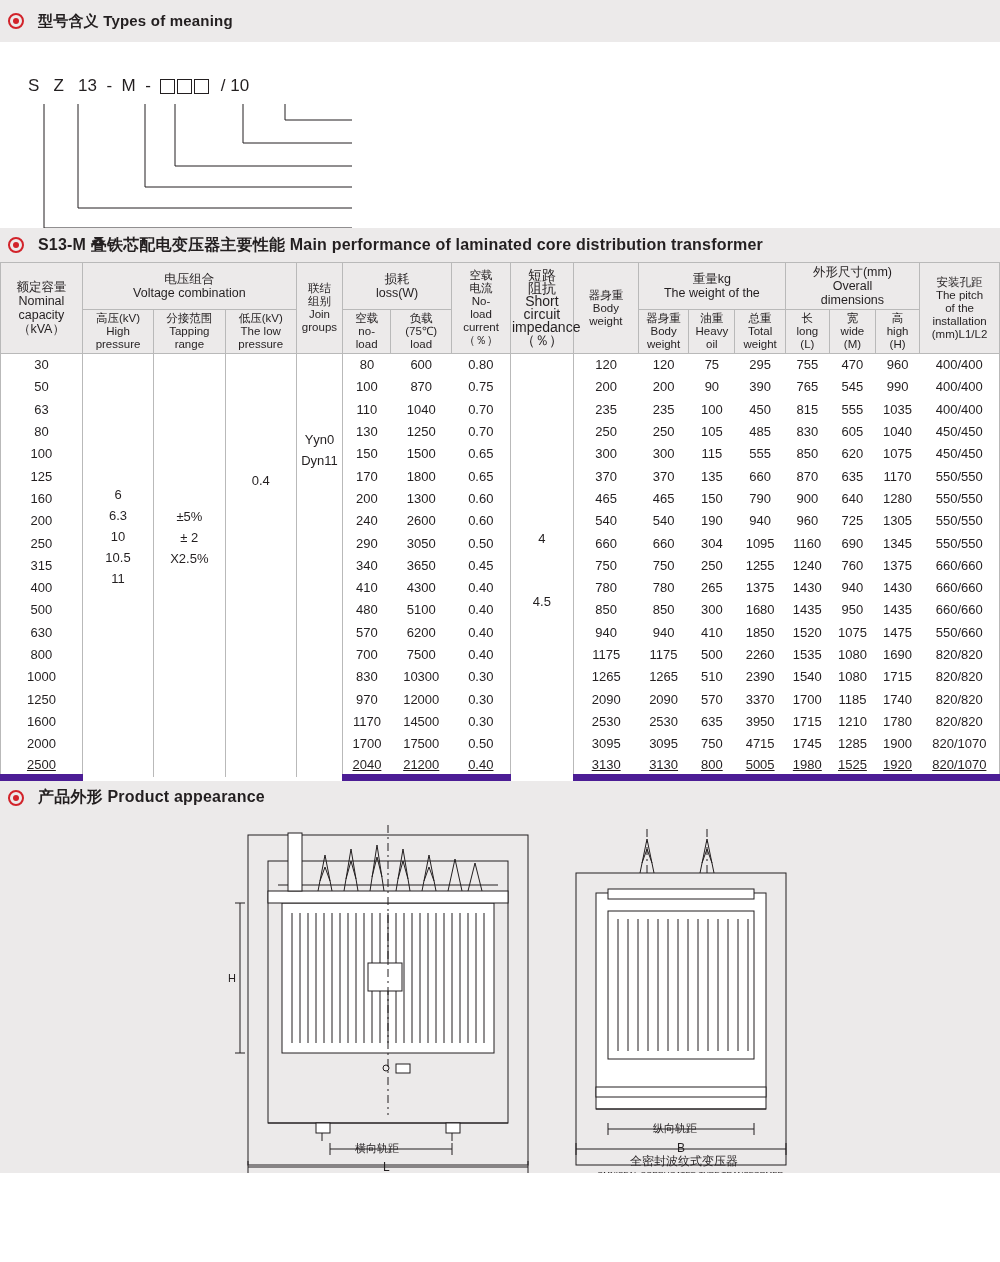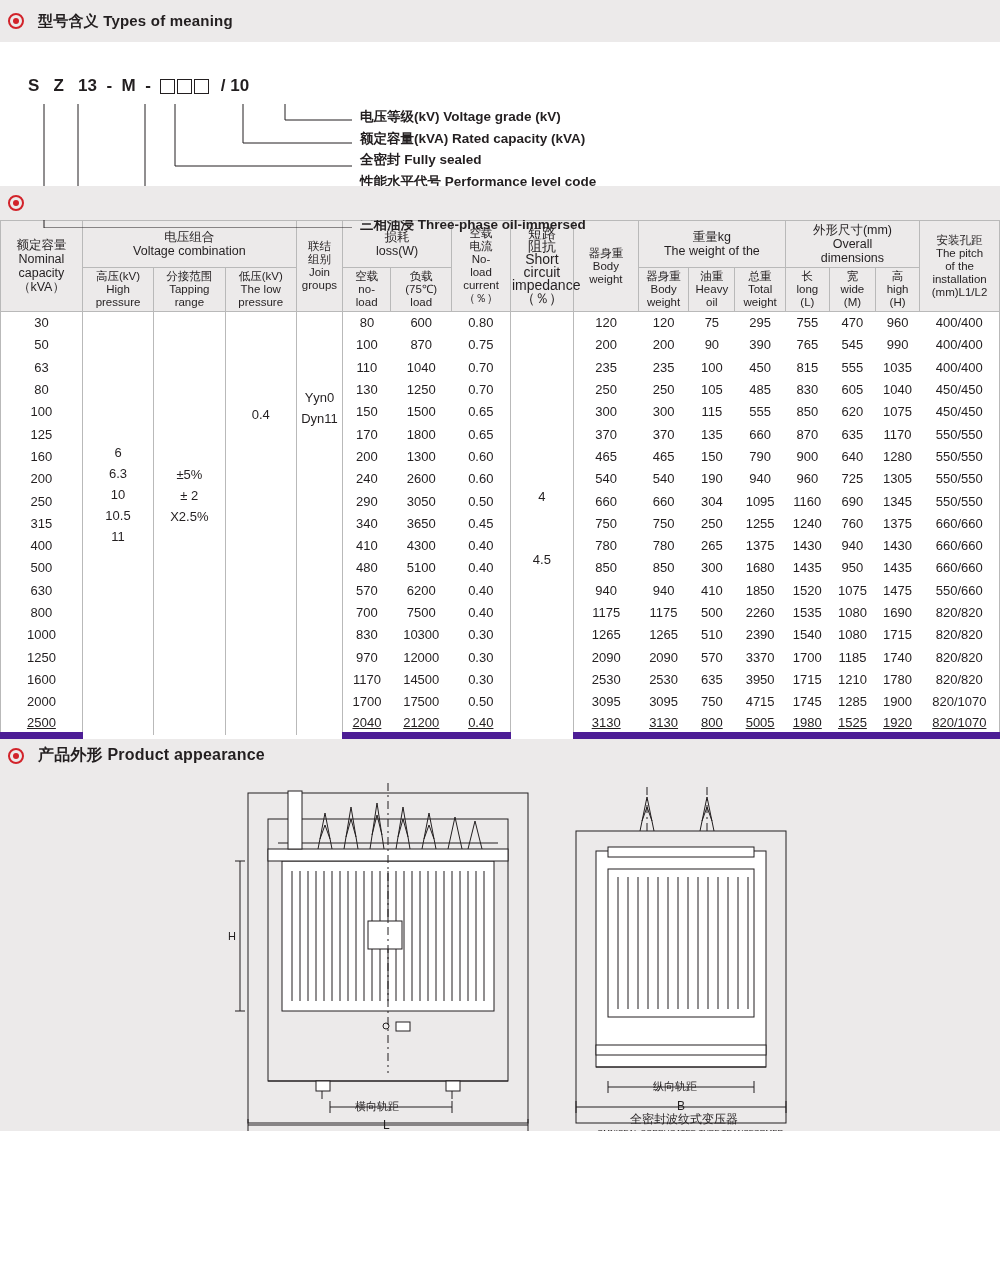--- a/index.html
+++ b/index.html
@@ -40,21 +40,21 @@
   .sec-head .sec-title {
     font-size: 15px;
     font-weight: bold;
     letter-spacing: .2px;
     white-space: nowrap;
   }
   .sec-head.tall { height: 34px; }
   .sec-head.tall .sec-title { font-size: 16px; }
 
   
-  .type-block { position: relative; height: 144px; font-weight: bold; }
+  .type-block { position: relative; height: 186px; }
   .code-row {
     position: absolute;
     top: 34px; left: 28px;
     font-size: 17px;
     letter-spacing: 0px;
     white-space: nowrap;
   }
   .code-row span { display: inline-block; }
   .boxes { display: inline-block; }
   .boxes i {
@@ -140,32 +140,25 @@
     <span>S</span>&nbsp;&nbsp;
     <span>Z</span>&nbsp;&nbsp;
     <span>13</span>&nbsp;
     <span>-</span>&nbsp;
     <span>M</span>&nbsp;
     <span>-</span>&nbsp;
     <span class="boxes"><i></i><i></i><i></i></span>&nbsp;
     <span>/ 10</span>
   </div>
 
-  <div class="leg-list">
-    <div>电压等级(kV) Voltage grade (kV)</div>
-    <div>额定容量(kVA) Rated capacity (kVA)</div>
-    <div>全密封 Fully sealed</div>
-    <div>性能水平代号 Performance level code</div>
-    <div>有载调压 On-load voltage regulating</div>
-    <div>三相油浸 Three-phase oil-immersed</div>
-  </div>
 </div>
 
 <div class="sec-head tall">
   <span class="bullet"></span>
+  <span class="sec-title">S13-M 叠铁芯配电变压器主要性能 Main performance of laminated core distribution transformer</span>
 </div>
 
 <table class="perf">
   <colgroup>
     <col style="width:78px">
       <col style="width:68px">
       <col style="width:68px">
       <col style="width:68px">
     <col style="width:44px">
       <col style="width:46px">
@@ -266,21 +259,21 @@
           <div>6.3</div>
           <div>10</div>
           <div>10.5</div>
           <div>11</div>
         </td>
         <td class="vgroup" rowspan="19" style="padding-top: 152px; vertical-align: top;">
           <div>±5%</div>
           <div>± 2</div>
           <div>X2.5%</div>
         </td>
-        <td class="vgroup" rowspan="19" style="padding-top: 92px; vertical-align: top;">0.4</td>
+        <td class="vgroup" rowspan="19" style="padding-top: 116px; vertical-align: top;">0.4</td>
         <td class="vgroup" rowspan="19" style="padding-top: 75px; vertical-align: top;">
           <div>Yyn0</div>
           <div>Dyn11</div>
         </td>
         <td>80</td>
         <td>600</td>
         <td>0.80</td>
         <td class="vgroup" rowspan="19" style="padding-top: 174px; vertical-align: top;">
           <div>4</div>
           <div style="height:42px"></div>

